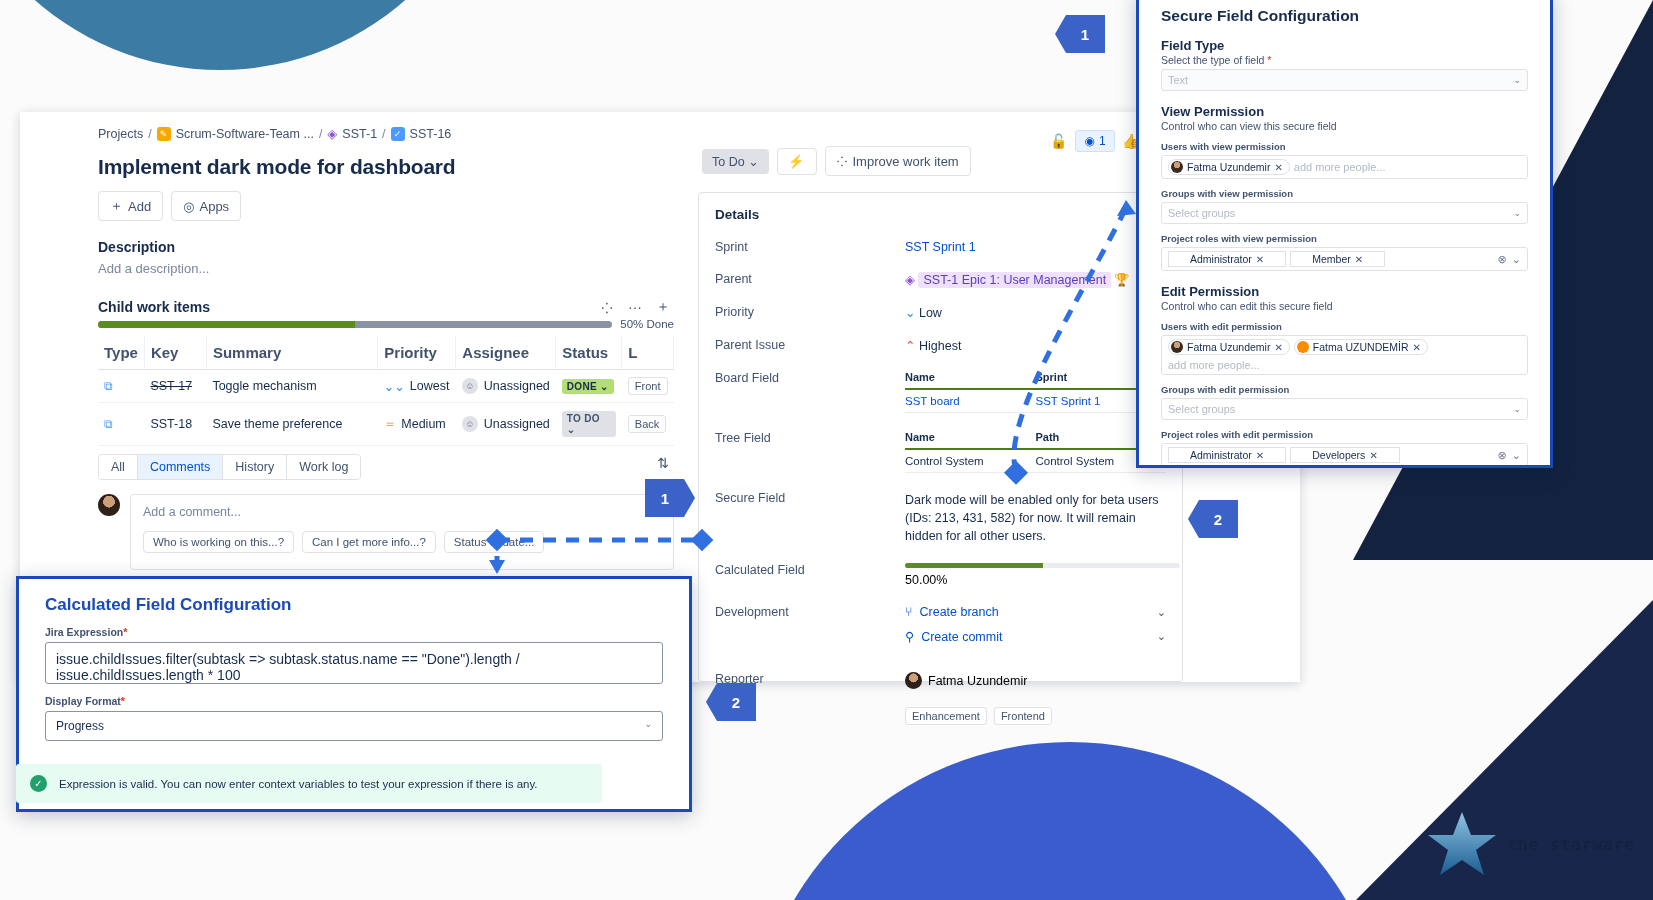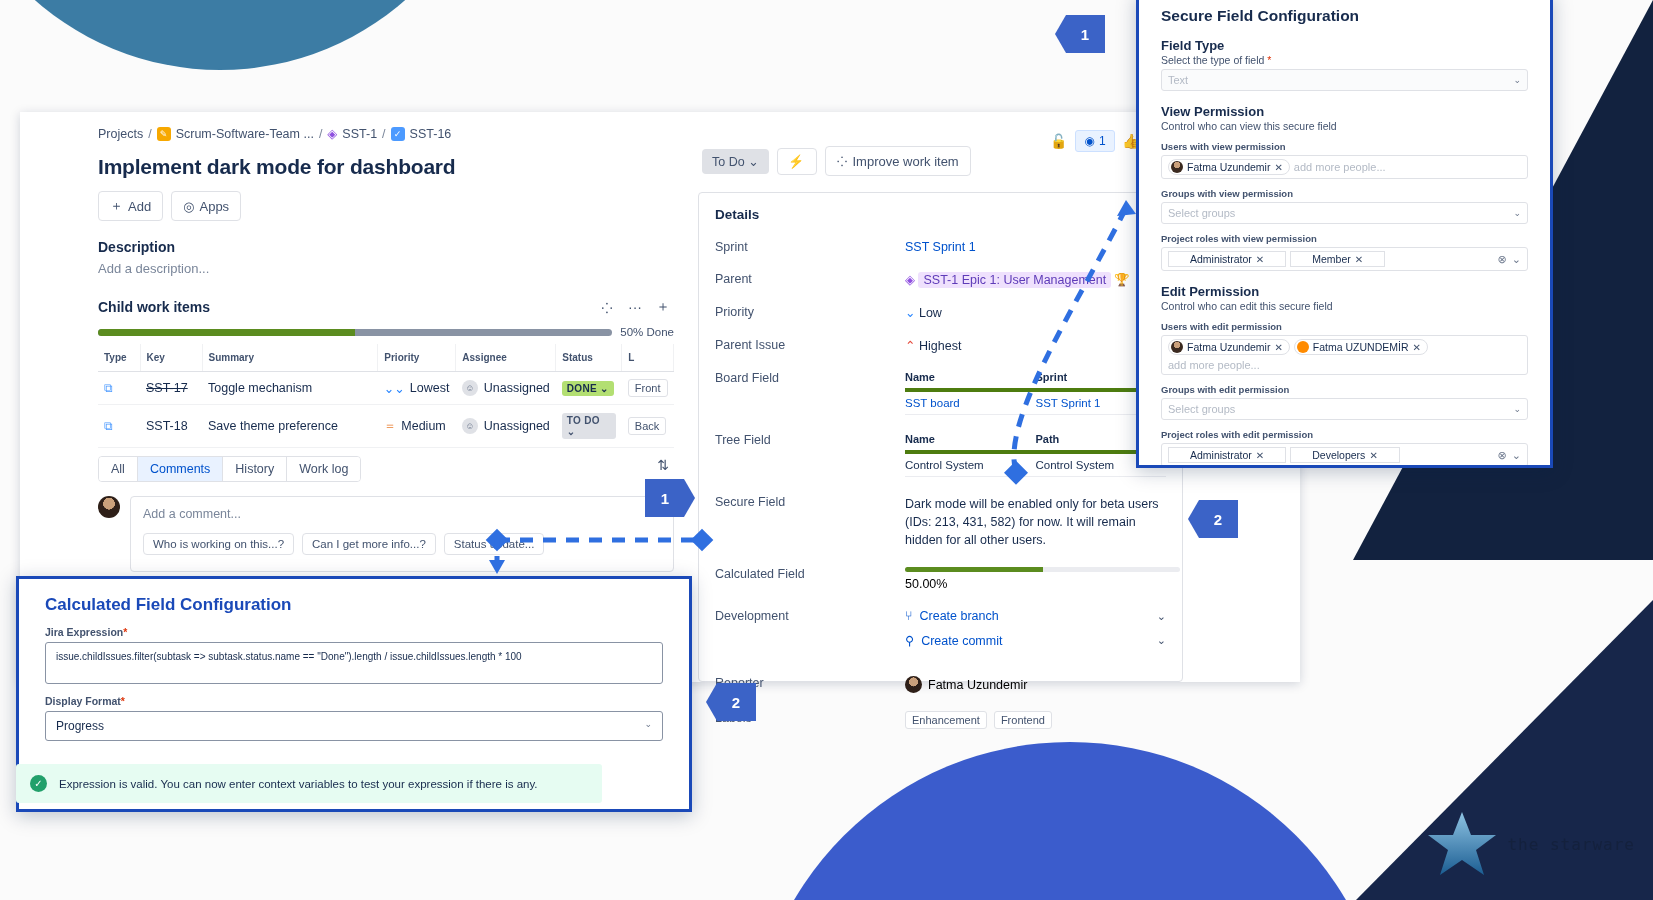--- a/index.html
+++ b/index.html
@@ -63,29 +63,29 @@
     display: inline-flex; align-items: center; gap: 5px; font-weight: 500;
   }
   .sec-head { font-size: 14px; font-weight: 700; color: #172b4d; margin-top: 18px; }
   .muted { font-size: 13px; color: #7a869a; margin-top: 6px; }
 
   
   .cwi-head { display:flex; align-items:center; justify-content:space-between; margin-top: 20px; }
   .cwi-tools { display: flex; align-items: center; gap: 6px; color:#42526e; }
   .cwi-tool { width:22px; height:22px; border:0; background:transparent; cursor:pointer; font-size:14px; color:#42526e;
               display:inline-flex; align-items:center; justify-content:center; }
-  .progress-wrap { display:flex; align-items:center; gap:8px; margin-top: 8px; }
+  .progress-wrap { display:flex; align-items:center; gap:8px; }
   .progress-bar { flex:1; height: 7px; border-radius: 4px; background:#8993a4; overflow:hidden; }
   .progress-fill { height:100%; background:#5b8c1f; }
   .progress-label { font-size:11.5px; color:#42526e; white-space:nowrap; }
 
   
   table.cwi { width: 100%; border-collapse: collapse; margin-top: 6px; font-size: 12.5px; }
   table.cwi th {
-    text-align:left; font-size:10px; color:#42526e; font-weight:700;
+    text-align:left; font-size:15px; color:#42526e; font-weight:700;
     padding: 8px 6px; border-bottom:1px solid #dfe1e6; border-right:1px solid #f0f1f3;
   }
   table.cwi td {
     padding: 8px 6px; color:#172b4d; border-bottom:1px solid #f0f1f3; vertical-align:middle;
   }
   .key-strike { text-decoration: line-through; color:#172b4d; }
   .subtask-ic { color:#4c9aff; font-size:12px; }
   .avatar-sm { width:16px;height:16px;border-radius:50%;background:#dfe1e6;display:inline-flex;align-items:center;justify-content:center;font-size:9px;color:#6b778c; }
   .assignee { display:inline-flex; align-items:center; gap:6px; }
   .prio { display:inline-flex; align-items:center; gap:5px; }
@@ -116,21 +116,21 @@
   .status-row { display:flex; gap:8px; align-items:center; padding-left:10px; }
   .status-pill { background:#dfe1e6; border:0; border-radius:4px; padding:5px 10px; font-size:12.5px; color:#42526e; font-weight:500; cursor:pointer; }
   .details-panel { margin: 16px 0 0 6px; border:1px solid #dfe1e6; border-radius:4px; width: 485px; height: 490px; padding: 14px 16px; }
   .details-title { font-size:13.5px; font-weight:700; color:#172b4d; }
   .drow { display:flex; margin-top: 18px; font-size:12.5px; }
   .dlabel { width: 190px; color:#42526e; flex:none; }
   .dval { color:#172b4d; }
   .dlink { color:#0052cc; text-decoration:none; }
   .epic-chip { background:#efe1fd; color:#5e3bb8; border-radius:3px; padding:1px 5px; }
   .mini-table { width: 285px; font-size:11.5px; border-collapse: collapse; }
-  .mini-table th { text-align:left; font-weight:700; color:#172b4d; padding:0 0 5px 0; border-bottom:4px solid #4d7c0f; font-size:11px; }
+  .mini-table th { text-align:left; font-weight:700; color:#172b4d; padding:0 0 5px 0; border-bottom:2px solid #4d7c0f; font-size:11px; }
   .mini-table td { padding:5px 0; border-bottom:1px solid #ebecf0; color:#172b4d; }
   .secure-text { width: 275px; line-height: 1.45; }
   .calc-bar { width: 275px; height:5px; background:#ebecf0; border-radius:3px; overflow:hidden; }
   .calc-fill { height:100%; background:#5b8c1f; }
   .dev-link { color:#0052cc; font-size:12.5px; display:flex; align-items:center; gap:7px; margin-bottom:10px; }
   .chev { color:#42526e; font-size:11px; }
 
   
   .overlay {
     position: absolute; background:#fff; border:3px solid #1a49b8; z-index: 30;
@@ -163,21 +163,21 @@
   .av-orange { background:#ff8b00; }
   .xm { color:#42526e; font-size:10px; cursor:pointer; }
   .role-chip { display:inline-flex;align-items:center;gap:4px;border:1px solid #dfe1e6;border-radius:0;
                padding:1px 21px;background:#fff;font-size:10.5px;color:#172b4d; }
   .clr-btn { margin-left:auto; color:#6b778c; font-size:11px; display:flex; gap:5px; align-items:center; }
 
   
   .calc-lbl { font-size:10.5px; font-weight:700; color:#42526e; margin-top:11px; }
   .calc-input {
     width:100%; border:1px solid #8993a4; border-radius:3px; background:#fff;
-    padding:8px 10px; font-size:10px; color:#172b4d; margin-top:4px; height:42px;
+    padding:8px 10px; font-size:14px; color:#172b4d; margin-top:4px; height:42px;
   }
   .calc-select {
     width:100%; border:1px solid #8993a4; border-radius:3px; background:#fff;
     padding:7px 10px; font-size:12px; color:#172b4d; margin-top:4px;
     display:flex; 
   }
   .ok-banner {
     margin: 17px 0 0 76px; width: 483px; background:#e6fcf2; border-radius:3px;
     padding:11px 14px; display:flex; align-items:center; gap:12px;
     font-size:11.5px; color:#172b4d;

